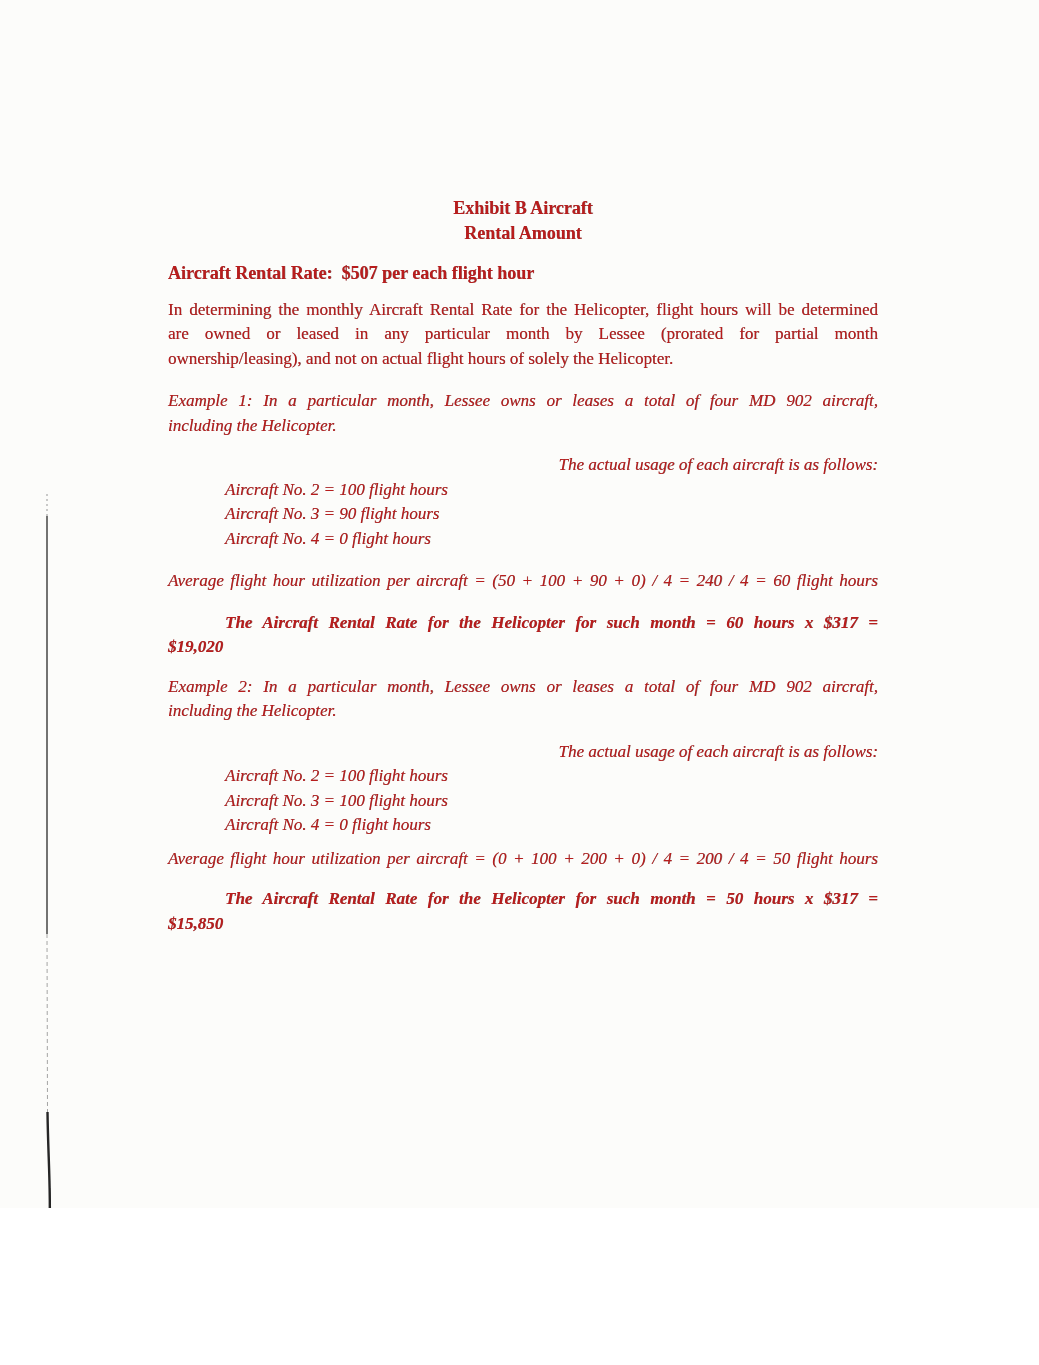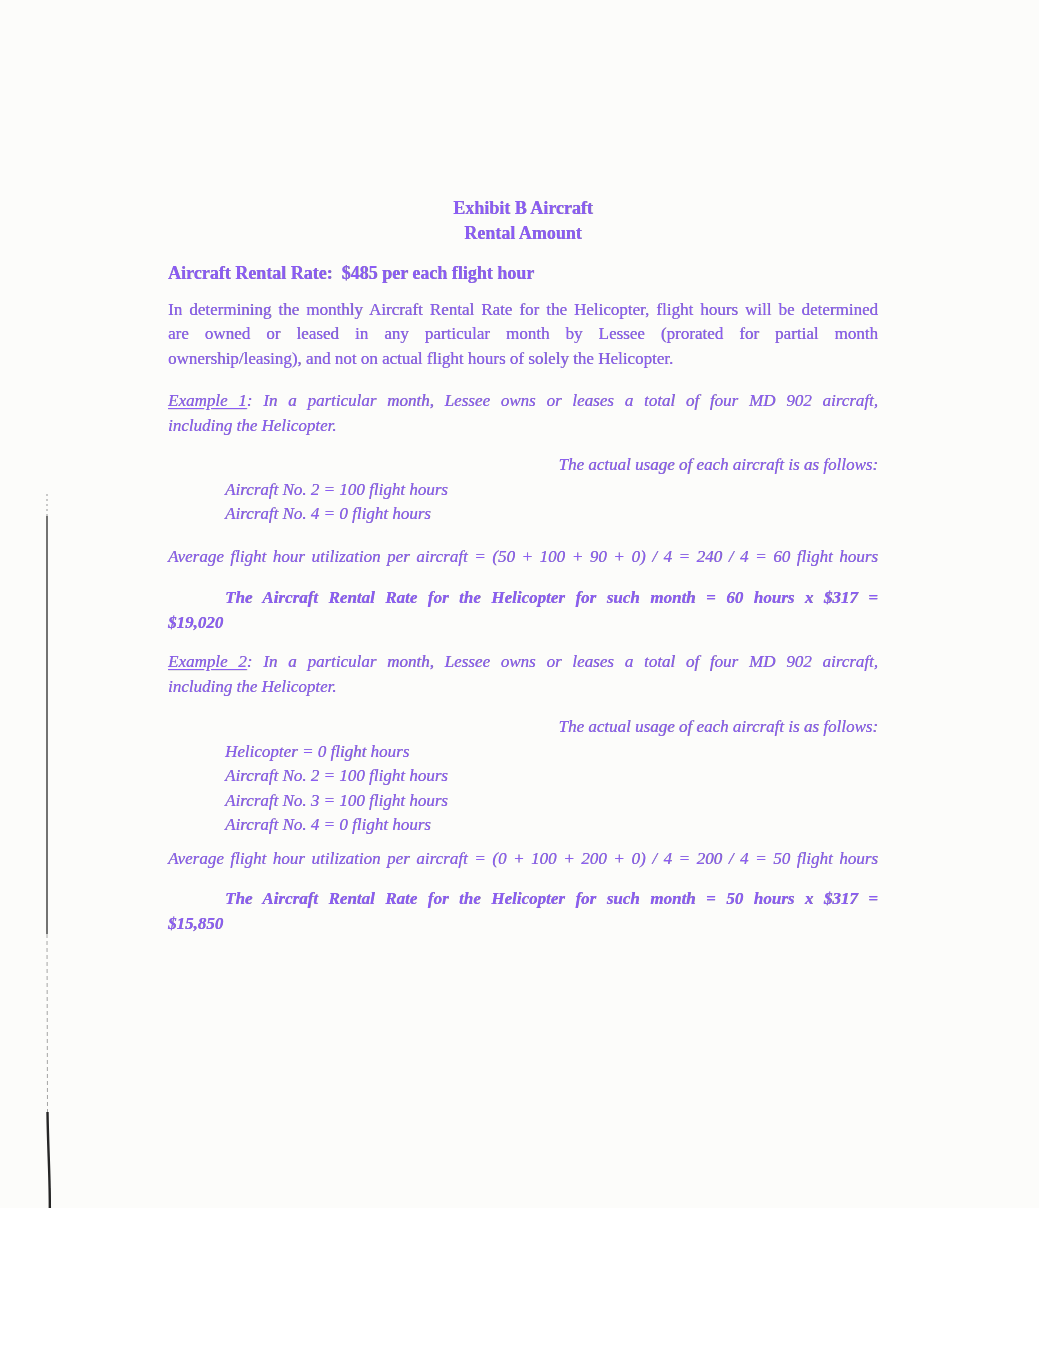--- a/index.html
+++ b/index.html
@@ -7,21 +7,21 @@
     padding: 0;
     background: #ffffff;
   }
   .page {
     position: relative;
     width: 1039px;
     height: 1208px;
     background: #fcfcfa;
     overflow: hidden;
     font-family: "Liberation Serif", "DejaVu Serif", serif;
-    color: #8b5cf6;
+    color: #b91c1c;
   }
   .content {
     position: absolute;
     left: 168px;
     top: 196px;
     width: 710px;
     font-size: 17px;
     line-height: 24.5px;
     text-shadow: 0.3px 0.2px 0 rgba(25,25,25,0.55);
   }
@@ -38,21 +38,21 @@
     white-space: pre;
   }
   .para { margin-top: 12px; }
   .jline {
     text-align: justify;
     text-align-last: justify;
   }
   .illustrative { margin-top: 10px; }
   .example-para { margin-top: 18px; font-style: italic; }
   .example-para-2 { margin-top: 15px; font-style: italic; }
-  .example-label { text-decoration: underline; text-underline-offset: 2px; }
+  .example-label { text-underline-offset: 2px; }
   .usage-intro { margin-top: 15px; font-style: italic; text-align: right; }
   .usage-intro-2 { margin-top: 16px; font-style: italic; }
   .usage-list { font-style: italic; }
   .usage-line { padding-left: 57px; }
   .average-line {
     margin-top: 18px;
     font-style: italic;
     text-align: justify;
     text-align-last: justify;
   }
@@ -102,57 +102,57 @@
     <path d="M9.8,700 C11,715 10.5,740 10.8,760" stroke="#222" stroke-width="1" fill="none" opacity="0.5"></path>
   </svg>
 
   <div class="content">
 
     <div class="title-block">
       <div>Exhibit B Aircraft</div>
       <div>Rental Amount</div>
     </div>
 
-    <div class="rate-heading">Aircraft Rental Rate:  $485 per each flight hour</div>
+    <div class="rate-heading">Aircraft Rental Rate:  $507 per each flight hour</div>
 
     <div class="para">
       <div class="jline">In determining the monthly Aircraft Rental Rate for the Helicopter, flight hours will be determined</div>
       <div class="jline">are owned or leased in any particular month by Lessee (prorated for partial month</div>
       <div>ownership/leasing), and not on actual flight hours of solely the Helicopter.</div>
     </div>
 
 
     <div class="example-para">
       <div class="jline"><span class="example-label">Example 1</span><span>: In a particular month, Lessee owns or leases a total of four MD 902 aircraft,</span></div>
       <div>including the Helicopter.</div>
     </div>
 
     <div class="usage-intro">The actual usage of each aircraft is as follows:</div>
 
     <div class="usage-list">
       <div class="usage-line">Aircraft No. 2 = 100 flight hours</div>
+      <div class="usage-line">Aircraft No. 3 = 90 flight hours</div>
       <div class="usage-line">Aircraft No. 4 = 0 flight hours</div>
     </div>
 
     <div class="average-line">Average flight hour utilization per aircraft = (50 + 100 + 90 + 0) / 4 = 240 / 4 = 60 flight hours</div>
 
     <div class="rate-statement">
       <span class="rate-main">The Aircraft Rental Rate for the Helicopter for such month = 60 hours x $317 =</span>
       <span class="rate-amount">$19,020</span>
     </div>
 
     <div class="example-para example-para-2">
       <div class="jline"><span class="example-label">Example 2</span><span>: In a particular month, Lessee owns or leases a total of four MD 902 aircraft,</span></div>
       <div>including the Helicopter.</div>
     </div>
 
     <div class="usage-intro usage-intro-2">The actual usage of each aircraft is as follows:</div>
 
     <div class="usage-list">
-      <div class="usage-line">Helicopter = 0 flight hours</div>
       <div class="usage-line">Aircraft No. 2 = 100 flight hours</div>
       <div class="usage-line">Aircraft No. 3 = 100 flight hours</div>
       <div class="usage-line">Aircraft No. 4 = 0 flight hours</div>
     </div>
 
     <div class="average-line average-line-2">Average flight hour utilization per aircraft = (0 + 100 + 200 + 0) / 4 = 200 / 4 = 50 flight hours</div>
 
     <div class="rate-statement rate-statement-2">
       <span class="rate-main">The Aircraft Rental Rate for the Helicopter for such month = 50 hours x $317 =</span>
       <span class="rate-amount">$15,850</span>

